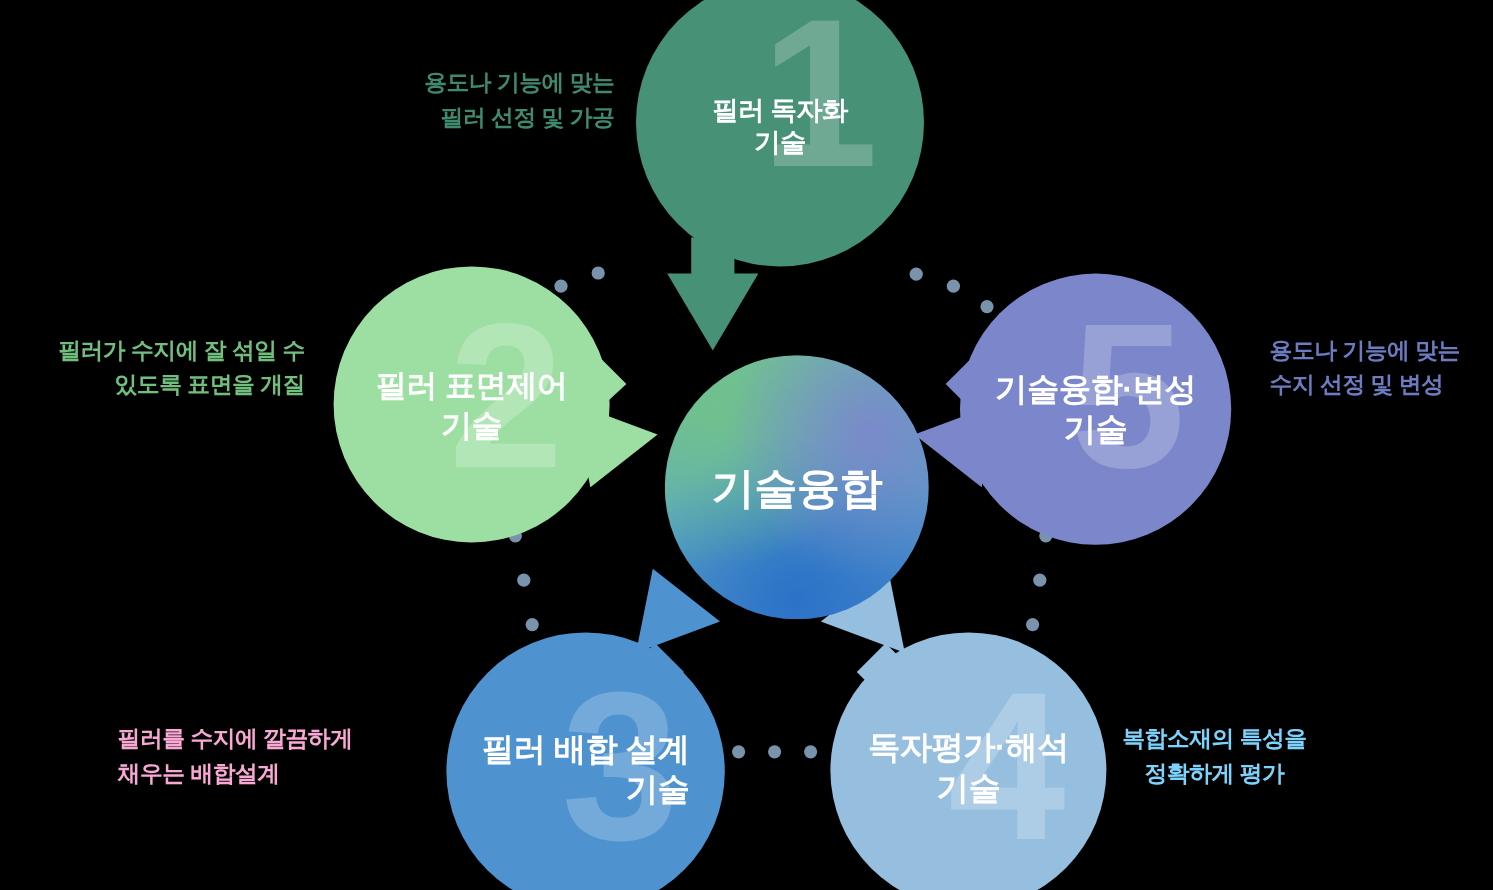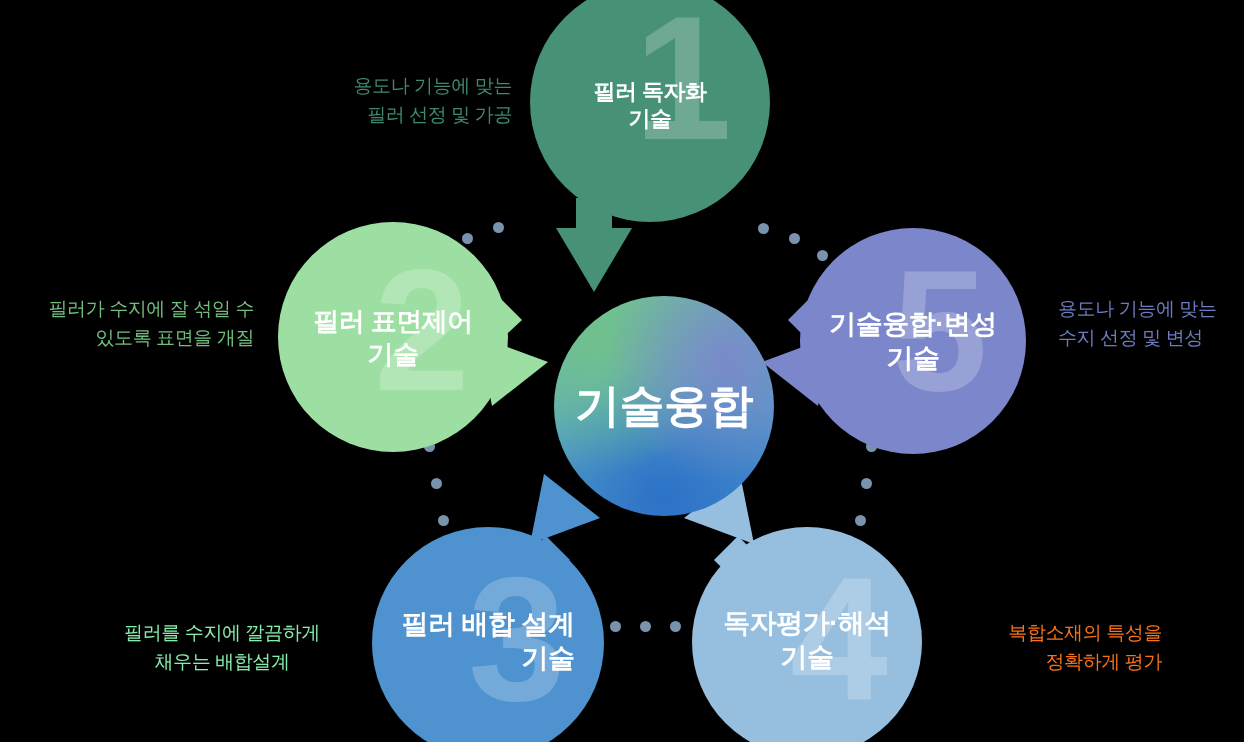--- a/index.html
+++ b/index.html
@@ -35,30 +35,30 @@
   #n4 .wm{font-size:176px;top:24px;left:98px;}
   #n4 .ttl{font-size:27px;margin-top:-2px;}
 
   
   #hub{left:554px;top:296px;width:220px;height:220px;
        background:
          radial-gradient(circle at 78% 30%, rgba(124,136,203,.95) 0%, rgba(124,136,203,0) 52%),
          radial-gradient(circle at 20% 18%, rgba(112,193,140,.98) 0%, rgba(112,193,140,0) 55%),
          radial-gradient(circle at 50% 92%, rgba(42,112,199,.95) 0%, rgba(42,112,199,0) 60%),
          linear-gradient(160deg,#79c497 0%,#59a7c0 45%,#3f7fd0 100%);}
-  #hub .ttl{font-size:45px;letter-spacing:-.5px;}
+  #hub .ttl{font-size:36px;letter-spacing:-.5px;}
 
   
-  .cap{position:absolute;font-size:19px;font-weight:400;line-height:1.55;
-       white-space:pre-line;letter-spacing:-.4px;margin-top:16px;}
+  .cap{position:absolute;font-size:19px;font-weight:700;line-height:1.55;
+       white-space:pre-line;letter-spacing:-.4px;}
   #c1{left:284px;top:55px;width:228px;text-align:right;color:#3f8a6f;}
   #c2{left:-4px;top:278px;width:258px;text-align:right;color:#71bf7f;}
   #c5{left:1058px;top:278px;width:190px;text-align:left;color:#6d7bc0;}
-  #c3{left:98px;top:602px;width:248px;text-align:center;color:#86efac;}
-  #c4{left:932px;top:602px;width:230px;text-align:right;color:#f97316;}
+  #c3{left:98px;top:602px;width:248px;text-align:left;color:#f9a8d4;}
+  #c4{left:897px;top:602px;width:230px;text-align:center;color:#7dd3fc;}
 
   
   .dot{position:absolute;width:11px;height:11px;border-radius:50%;background:#7a93ad;}
 
   
   #arrows{position:absolute;left:0;top:0;width:1244px;height:742px;pointer-events:none;}
 </style>
 </head>
 <body>
 

